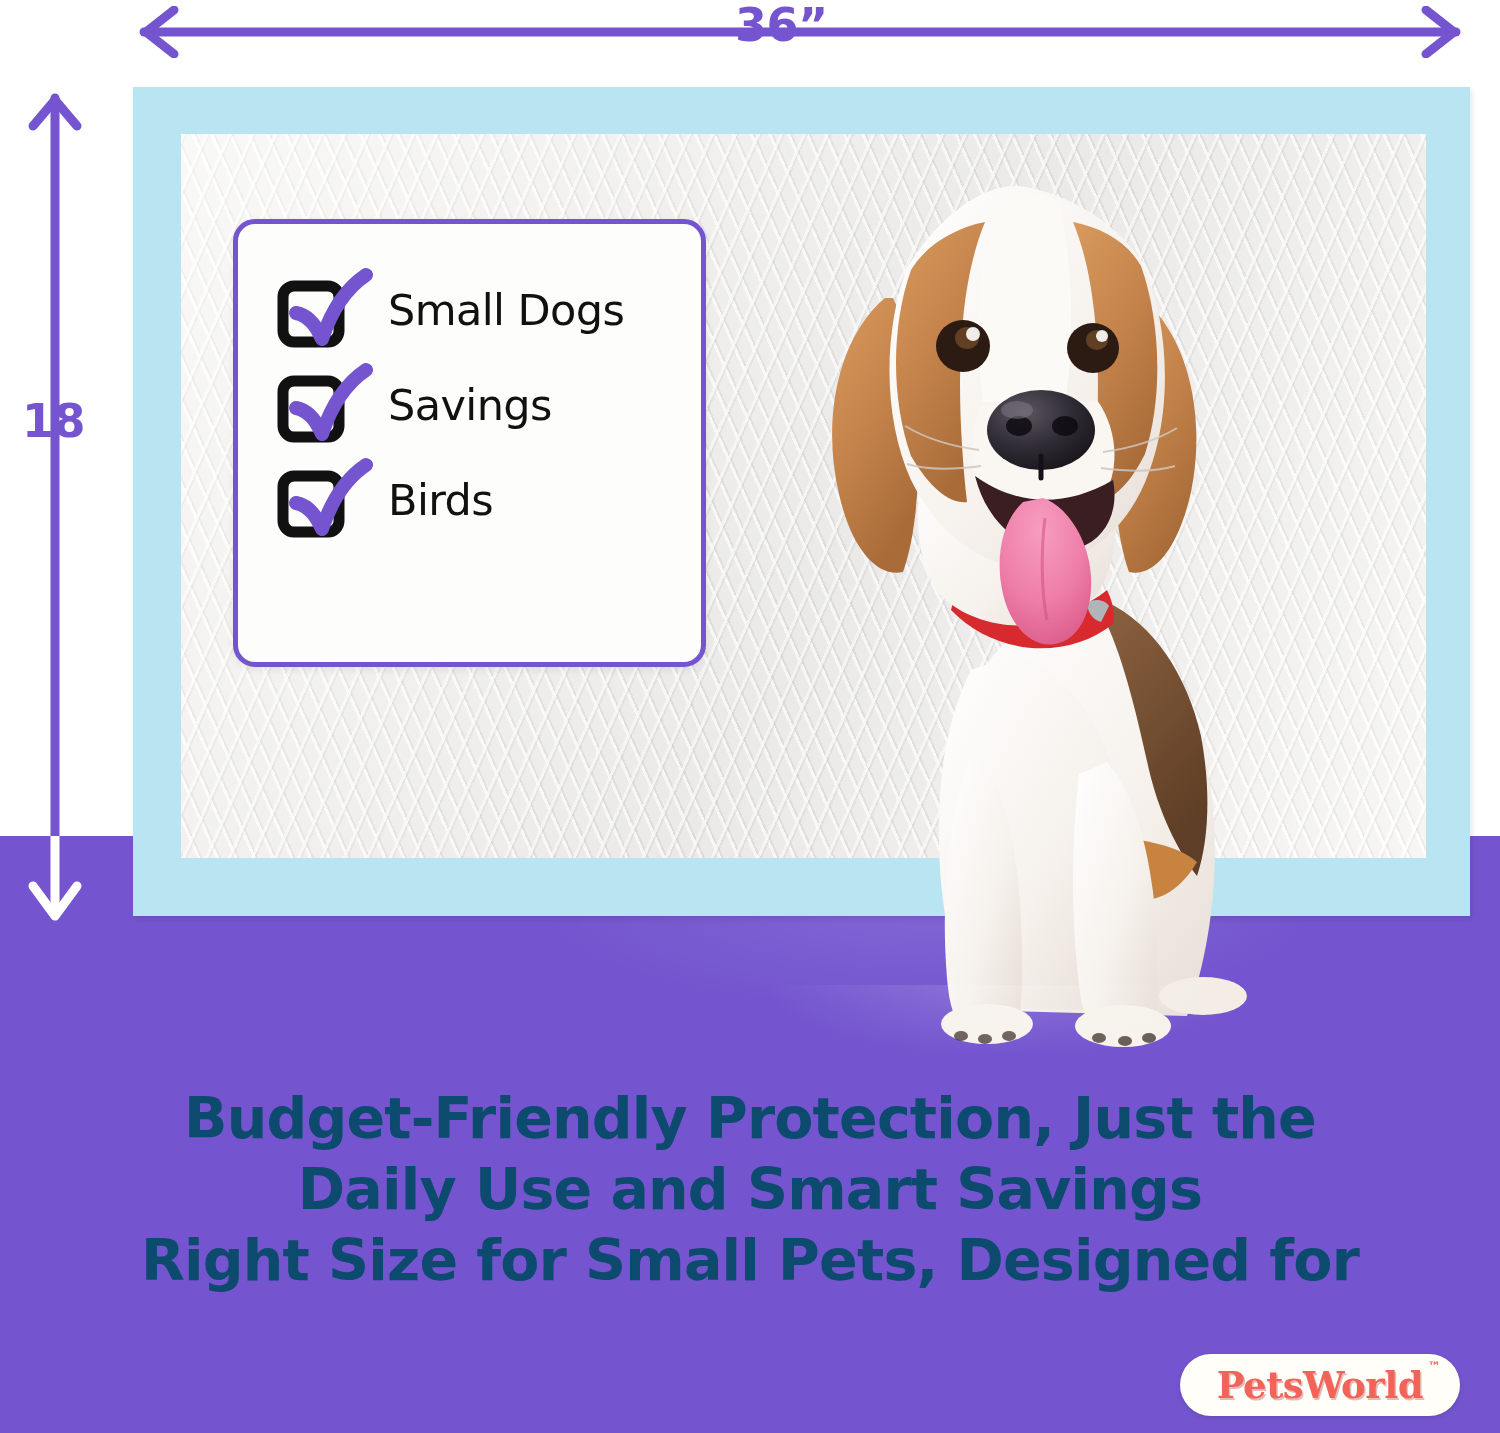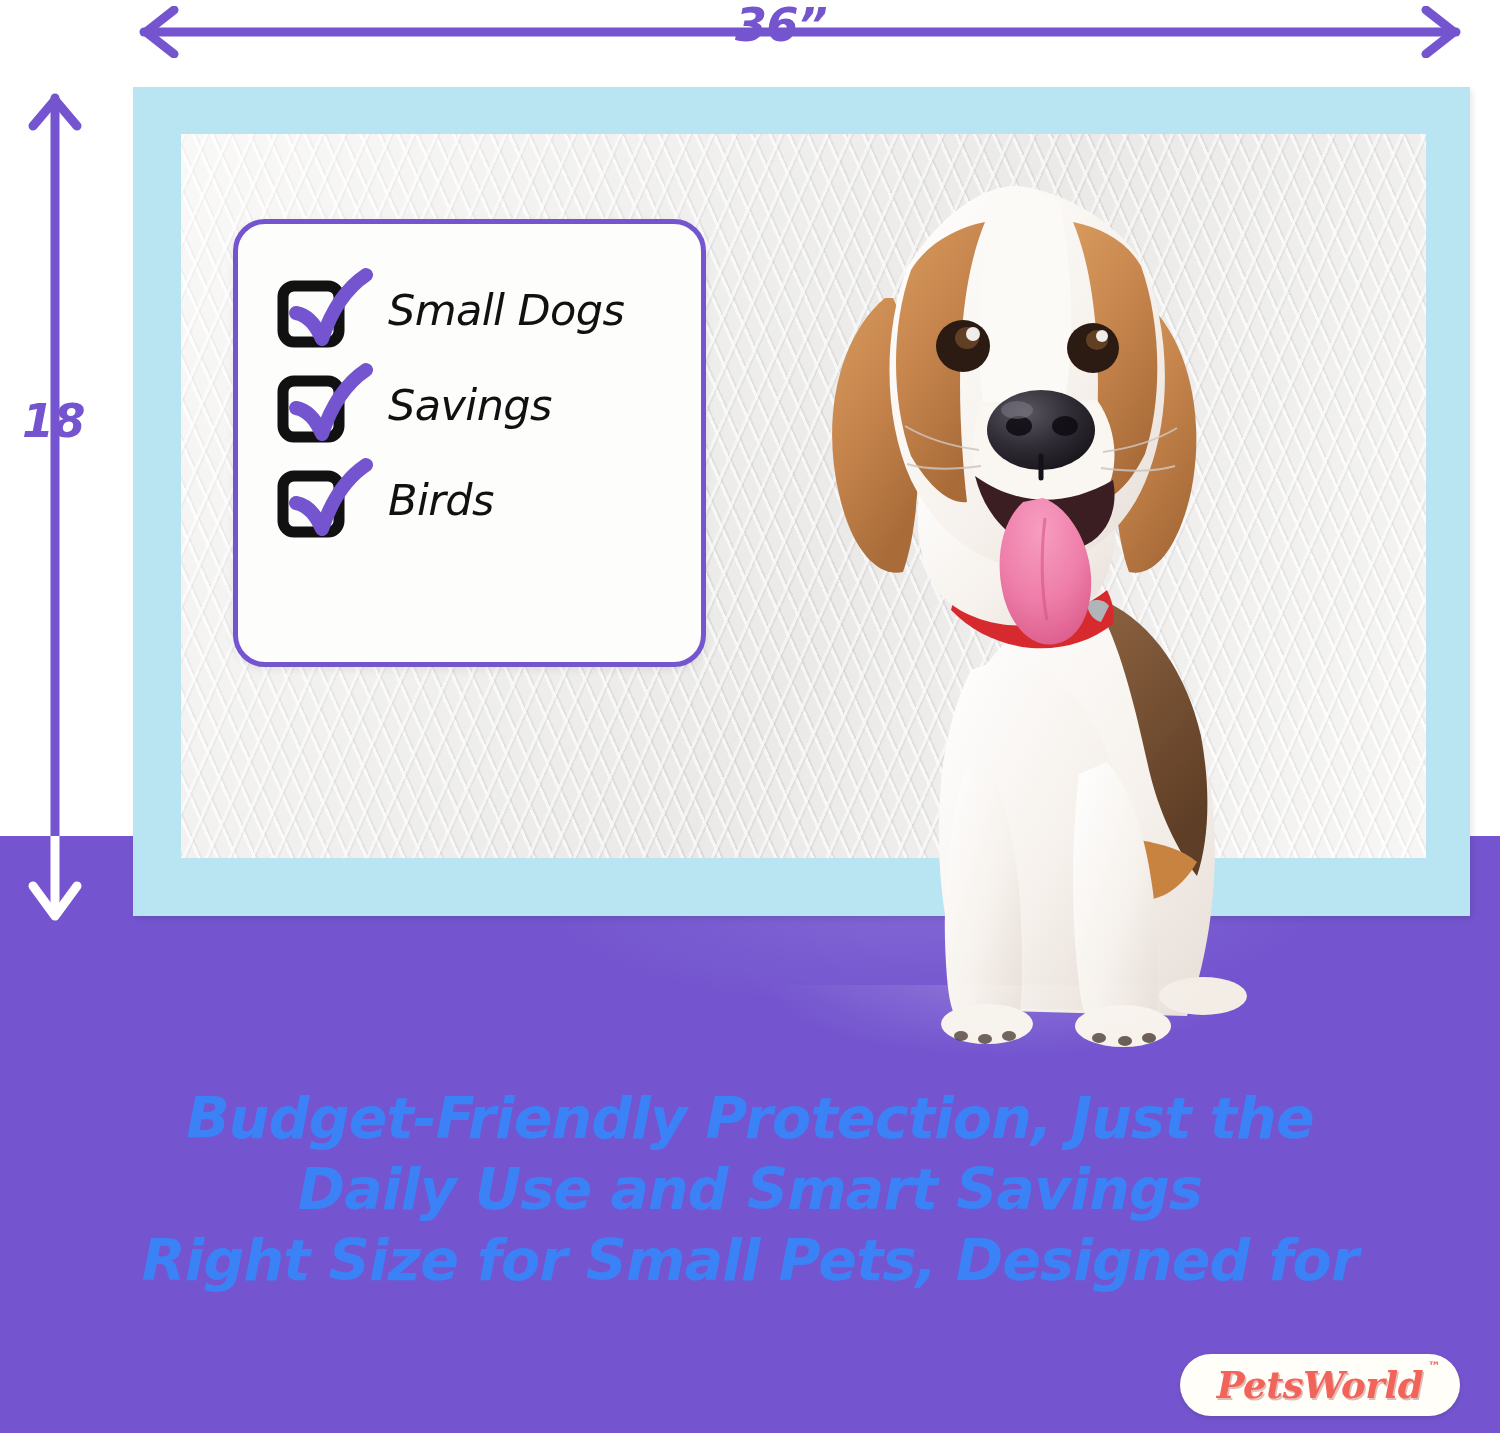--- a/index.html
+++ b/index.html
@@ -9,21 +9,20 @@
     width:1500px; height:1433px;
     background:#ffffff;
     font-family:"Liberation Sans", sans-serif;
     overflow:hidden;
   }
 
   #stage {
     position:relative;
     width:1500px; height:1006px;
     background:#ffffff;
-    font-style:italic;
   }
 
   
   .purple-band {
     position:absolute;
     left:0; top:836px;
     width:1500px; height:597px;
     background:#7455CF;
   }
   .band-sheen {
@@ -88,21 +87,21 @@
   .label-w { top:2px; left:735px; font-size:46px; }
   .label-h { top:398px; left:22px; font-size:46px; }
 
   
   .card {
     position:absolute;
     left:233px; top:219px;
     width:473px; height:448px;
     background:#FDFDFC;
     border:5px solid #7455CF;
-    border-radius:32px;
+    border-radius:22px;
     box-shadow:0 3px 9px rgba(0,0,0,0.07);
     padding:38px 0 0 44px;
   }
   .check-row {
     display:flex;
     align-items:center;
     height:95px;
   }
   .cbox {
     position:relative;
@@ -135,21 +134,21 @@
                rgba(255,255,255,0.16) 0%, rgba(255,255,255,0) 72%);
     pointer-events:none;
   }
 
   
   .headline {
     position:absolute;
     left:0; top:1083px;
     width:1500px;
     text-align:center;
-    color:#3b82f6;
+    color:#0c4a6e;
     font-family:"DejaVu Sans", sans-serif;
     font-weight:700;
     font-size:57px;
     line-height:71px;
     letter-spacing:-0.8px;
     padding:0 82px;
   }
   .headline .ln { display:block; }
 
   

